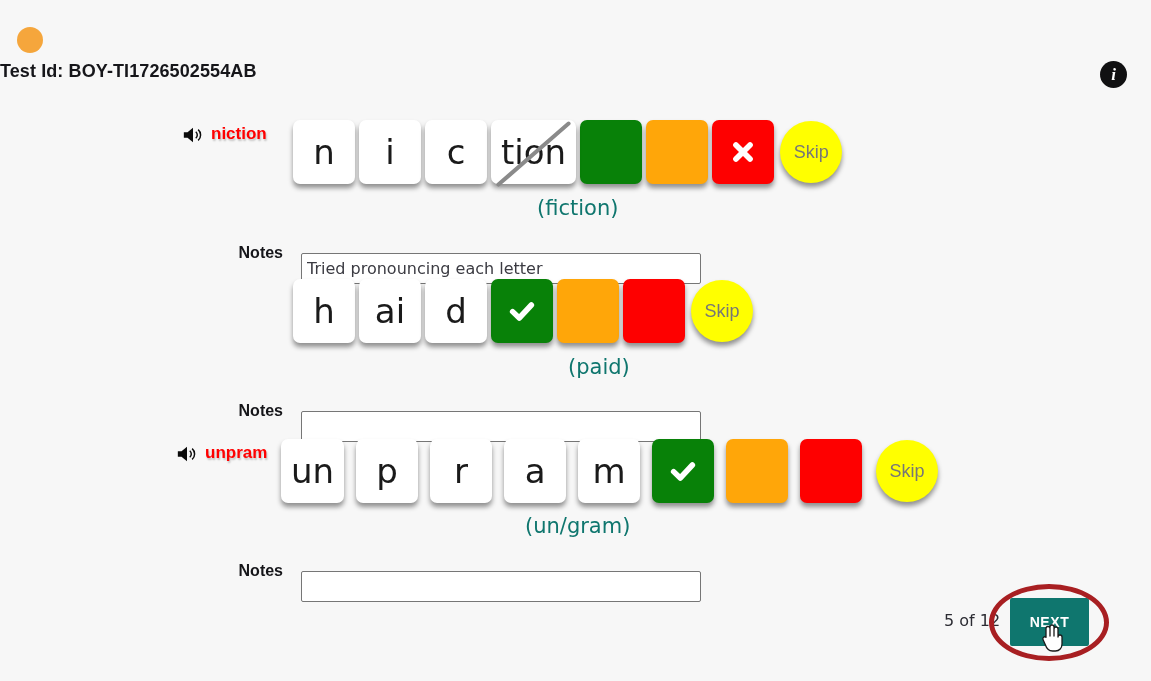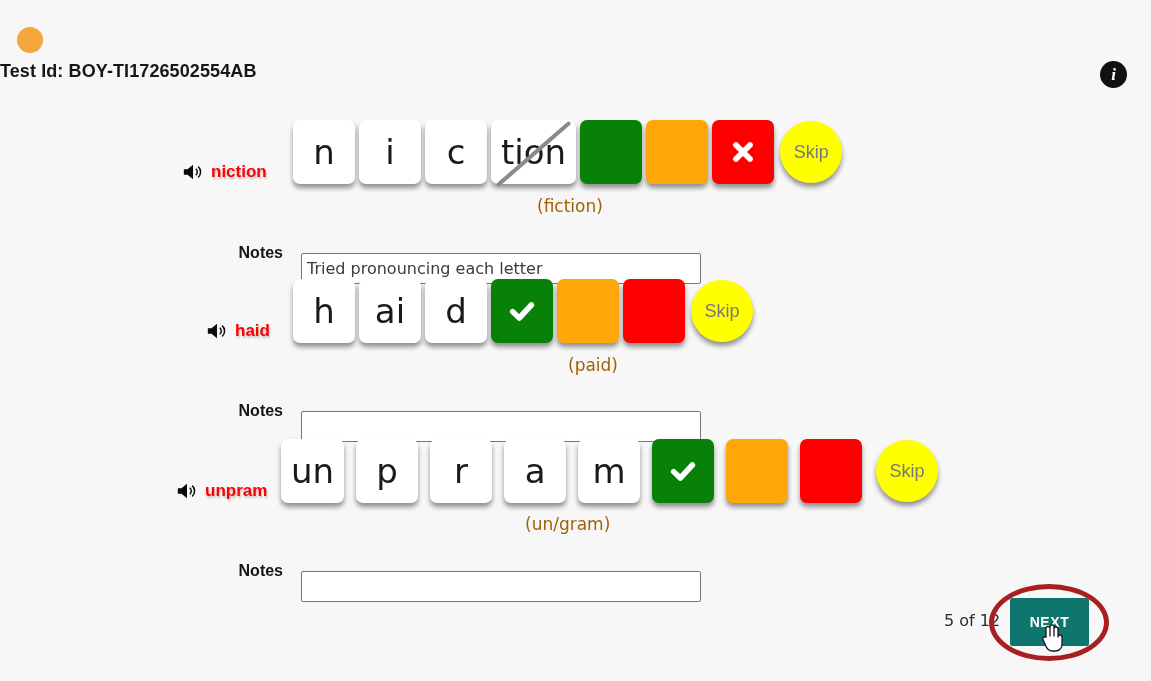--- a/index.html
+++ b/index.html
@@ -61,24 +61,24 @@
   #block-1 { top: 279px; }
   #block-2 { top: 439px; }
 
   .row-main {
     position: relative;
     height: 72px;
   }
   .word-label-wrap {
     position: absolute;
     display: flex;
-    align-items: center;
+    align-items: flex-start;
     gap: 7px;
     height: 72px;
-    top: 16px;
+    top: 4px;
   }
   .speaker-icon {
     width: 22px;
     height: 22px;
     display: inline-block;
     cursor: pointer;
   }
   .word-label {
     color: #ff0000;
     font-weight: bold;
@@ -154,22 +154,22 @@
     color: #777777;
     cursor: pointer;
     margin-top: 1px;
     margin-left: 2px;
     user-select: none;
     text-align: center;
   }
 
   .answer-hint {
     position: absolute;
-    font-size: 17px;
-    color: #a16207;
+    font-size: 21px;
+    color: #0f766e;
     font-family: "DejaVu Sans", sans-serif;
     white-space: nowrap;
   }
 
   
   .notes-row {
     position: absolute;
     display: flex;
     align-items: center;
     gap: 18px;
@@ -276,30 +276,20 @@
     <div class="answer-hint" style="left:537px; top:76px;">(fiction)</div>
   </div>
   <div class="notes-row" style="top:101px;">
     <span class="notes-label">Notes</span>
     <input class="notes-input" type="text" value="Tried pronouncing each letter" style="">
   </div>
 </div>
 
 <div class="word-block" id="block-1">
   <div class="row-main">
-    <div class="word-label-wrap" style="left:206px;">
-      <span class="speaker-icon">
-        <svg viewBox="0 0 24 24" width="22" height="22">
-            <path d="M2 9h4l6-5v16l-6-5H2z" fill="#0b0b0b"></path>
-            <path d="M15 8.5a4.5 4.5 0 0 1 0 7" stroke="#0b0b0b" stroke-width="1.6" fill="none"></path>
-            <path d="M17.6 6.2a7.6 7.6 0 0 1 0 11.6" stroke="#0b0b0b" stroke-width="1.6" fill="none"></path>
-          </svg>
-      </span>
-      <span class="word-label">haid</span>
-    </div>
     <div class="tiles" style="left:293px;">
       <div class="tile">h</div>
       <div class="tile">ai</div>
       <div class="tile">d</div>
       <div class="mark-btn mark-green">
         <svg viewBox="0 0 24 24" width="30" height="30">
             <path d="M4.5 12.5 L9.8 17.6 L19.5 7.2" stroke="#ffffff" stroke-width="4.4" fill="none" stroke-linecap="round" stroke-linejoin="round"></path>
           </svg>
       </div>
       <div class="mark-btn mark-orange"></div>

